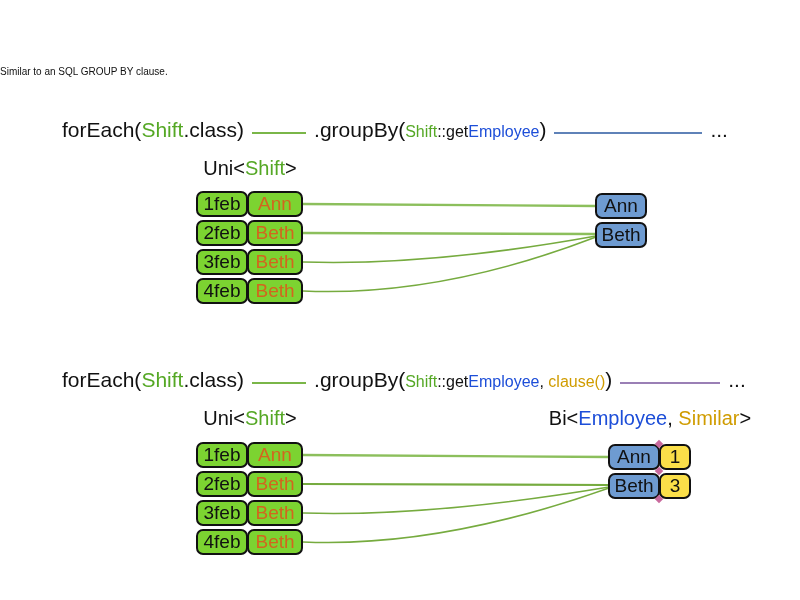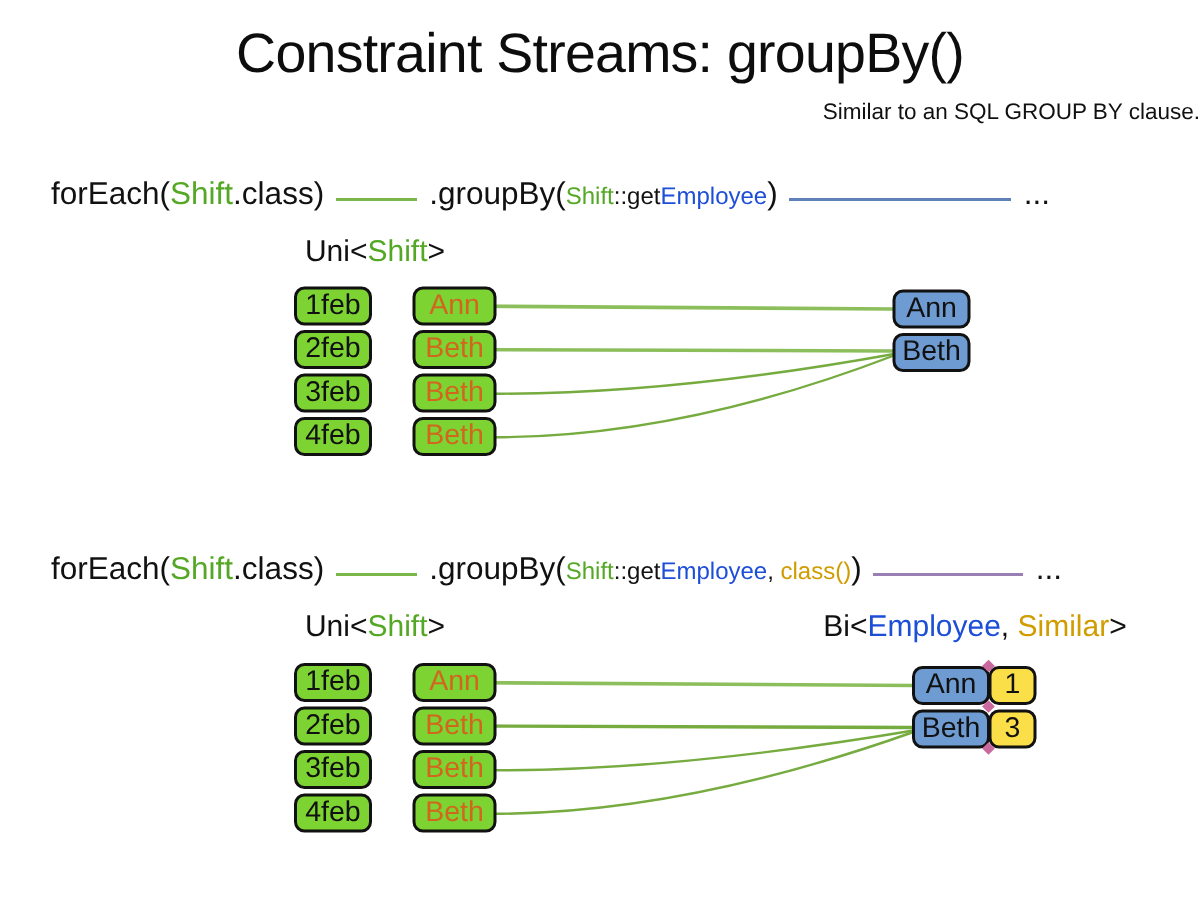--- a/index.html
+++ b/index.html
@@ -1,42 +1,42 @@
 <!DOCTYPE html>
 <html><head>
 <meta charset="utf-8">
 <style>
   html,body{margin:0;padding:0;background:#fff;}
   #canvas{position:relative;width:800px;height:600px;background:#ffffff;overflow:hidden;
           font-family:"Liberation Sans",sans-serif;color:#111;}
   .title{position:absolute;top:15px;left:0;width:800px;text-align:center;font-size:37px;
          letter-spacing:-0.5px;color:#0d0d0d;}
-  .subtitle{position:absolute;top:66px;left:0;width:800px;text-align:right;font-size:15px;color:#111;}
+  .subtitle{position:absolute;top:66px;left:0;width:800px;text-align:left;font-size:10px;color:#111;}
 
-  .code-row{position:absolute;left:34px;display:flex;align-items:baseline;white-space:pre;
+  .code-row{position:absolute;left:62px;display:flex;align-items:baseline;white-space:pre;
             font-size:21px;color:#111;height:30px;}
   #code1{top:118px;} #code2{top:368px;}
   .code-small{font-size:16px;}
   .c-green{color:#55a825;}
   .c-blue{color:#1d4ed8;}
   .c-gold{color:#d09c00;}
   .conn{height:2px;align-self:center;margin:0 8px;}
   .conn-green{width:54px;background:#7ab648;}
   .conn-blue{width:148px;background:#5f82b8;}
   .conn-purple{width:100px;background:#9a7fb5;}
 
   .type-label{position:absolute;font-size:20px;text-align:center;white-space:pre;color:#111;}
   #label-uni-shift-1{top:157px;left:175px;width:150px;}
   #label-uni-employee{top:157px;left:545px;width:150px;}
   #label-uni-shift-2{top:407px;left:175px;width:150px;}
   #label-bi-employee-integer{top:407px;left:525px;width:250px;}
 
   .shift-table{position:absolute;left:196px;z-index:2;}
   #table1{top:191px;} #table2{top:442px;}
-  .srow{display:flex;margin-bottom:3px;gap:28px;}
+  .srow{display:flex;margin-bottom:3px;}
   .box{border:2px solid #111;border-radius:7px;height:22px;line-height:22px;
        font-size:19px;text-align:center;box-sizing:content-box;}
   .box-date{width:48px;background:#7cd331;color:#111;}
   .box-name{width:52px;background:#7cd331;color:#d2661e;margin-left:-1px;}
 
   .group-col{position:absolute;z-index:2;}
   #group1{top:193px;left:595px;}
   #group2{top:444px;left:608px;}
   .grow{display:flex;margin-bottom:3px;}
   .box-emp{width:48px;background:#6e9bd1;color:#111;}
@@ -47,21 +47,20 @@
   #diamond-b{left:656px;top:468px;}
   #diamond-c{left:656px;top:496px;}
 
   #wires{position:absolute;left:0;top:0;z-index:1;pointer-events:none;}
 </style>
 </head>
 <body>
 
 <div id="canvas">
 
-  <div class="title">Constraint Streams: groupBy()</div>
   <div class="subtitle">Similar to an SQL GROUP BY clause.</div>
 
   <svg id="wires" width="800" height="600" viewBox="0 0 800 600">
     <path d="M303 204 L596 206" stroke="#8cbf5c" stroke-width="2.4" fill="none"></path>
     <path d="M303 233 L596 234" stroke="#8cbf5c" stroke-width="2.4" fill="none"></path>
     <path d="M303 262 Q430 266 596 236" stroke="#76ab3f" stroke-width="1.6" fill="none"></path>
     <path d="M303 291 Q440 297 596 237" stroke="#76ab3f" stroke-width="1.6" fill="none"></path>
     <path d="M303 455 L610 457" stroke="#8cbf5c" stroke-width="2.4" fill="none"></path>
     <path d="M303 484 L609 485" stroke="#76ab3f" stroke-width="2.2" fill="none"></path>
     <path d="M303 513 Q430 517 609 487" stroke="#76ab3f" stroke-width="1.6" fill="none"></path>
@@ -102,21 +101,21 @@
       <div class="box box-emp">Ann</div>
     </div>
     <div class="grow">
       <div class="box box-emp">Beth</div>
     </div>
   </div>
 
   <div id="code2" class="code-row">
     <span>forEach(</span><span class="c-green">Shift</span><span>.class)</span>
     <span class="conn conn-green"></span>
-    <span>.groupBy(</span><span class="code-small c-green">Shift</span><span class="code-small">::get</span><span class="code-small c-blue">Employee</span><span class="code-small">, </span><span class="code-small c-gold">class()</span><span>)</span>
+    <span>.groupBy(</span><span class="code-small c-green">Shift</span><span class="code-small">::get</span><span class="code-small c-blue">Employee</span><span class="code-small">, </span><span class="code-small c-gold">clause()</span><span>)</span>
     <span class="conn conn-purple"></span>
     <span>...</span>
   </div>
 
   <div id="label-uni-shift-2" class="type-label"><span>Uni&lt;</span><span class="c-green">Shift</span><span>&gt;</span></div>
   <div id="label-bi-employee-integer" class="type-label"><span>Bi&lt;</span><span class="c-blue">Employee</span><span>, </span><span class="c-gold">Similar</span><span>&gt;</span></div>
 
   <div id="table2" class="shift-table">
     <div class="srow">
       <div class="box box-date">1feb</div>

